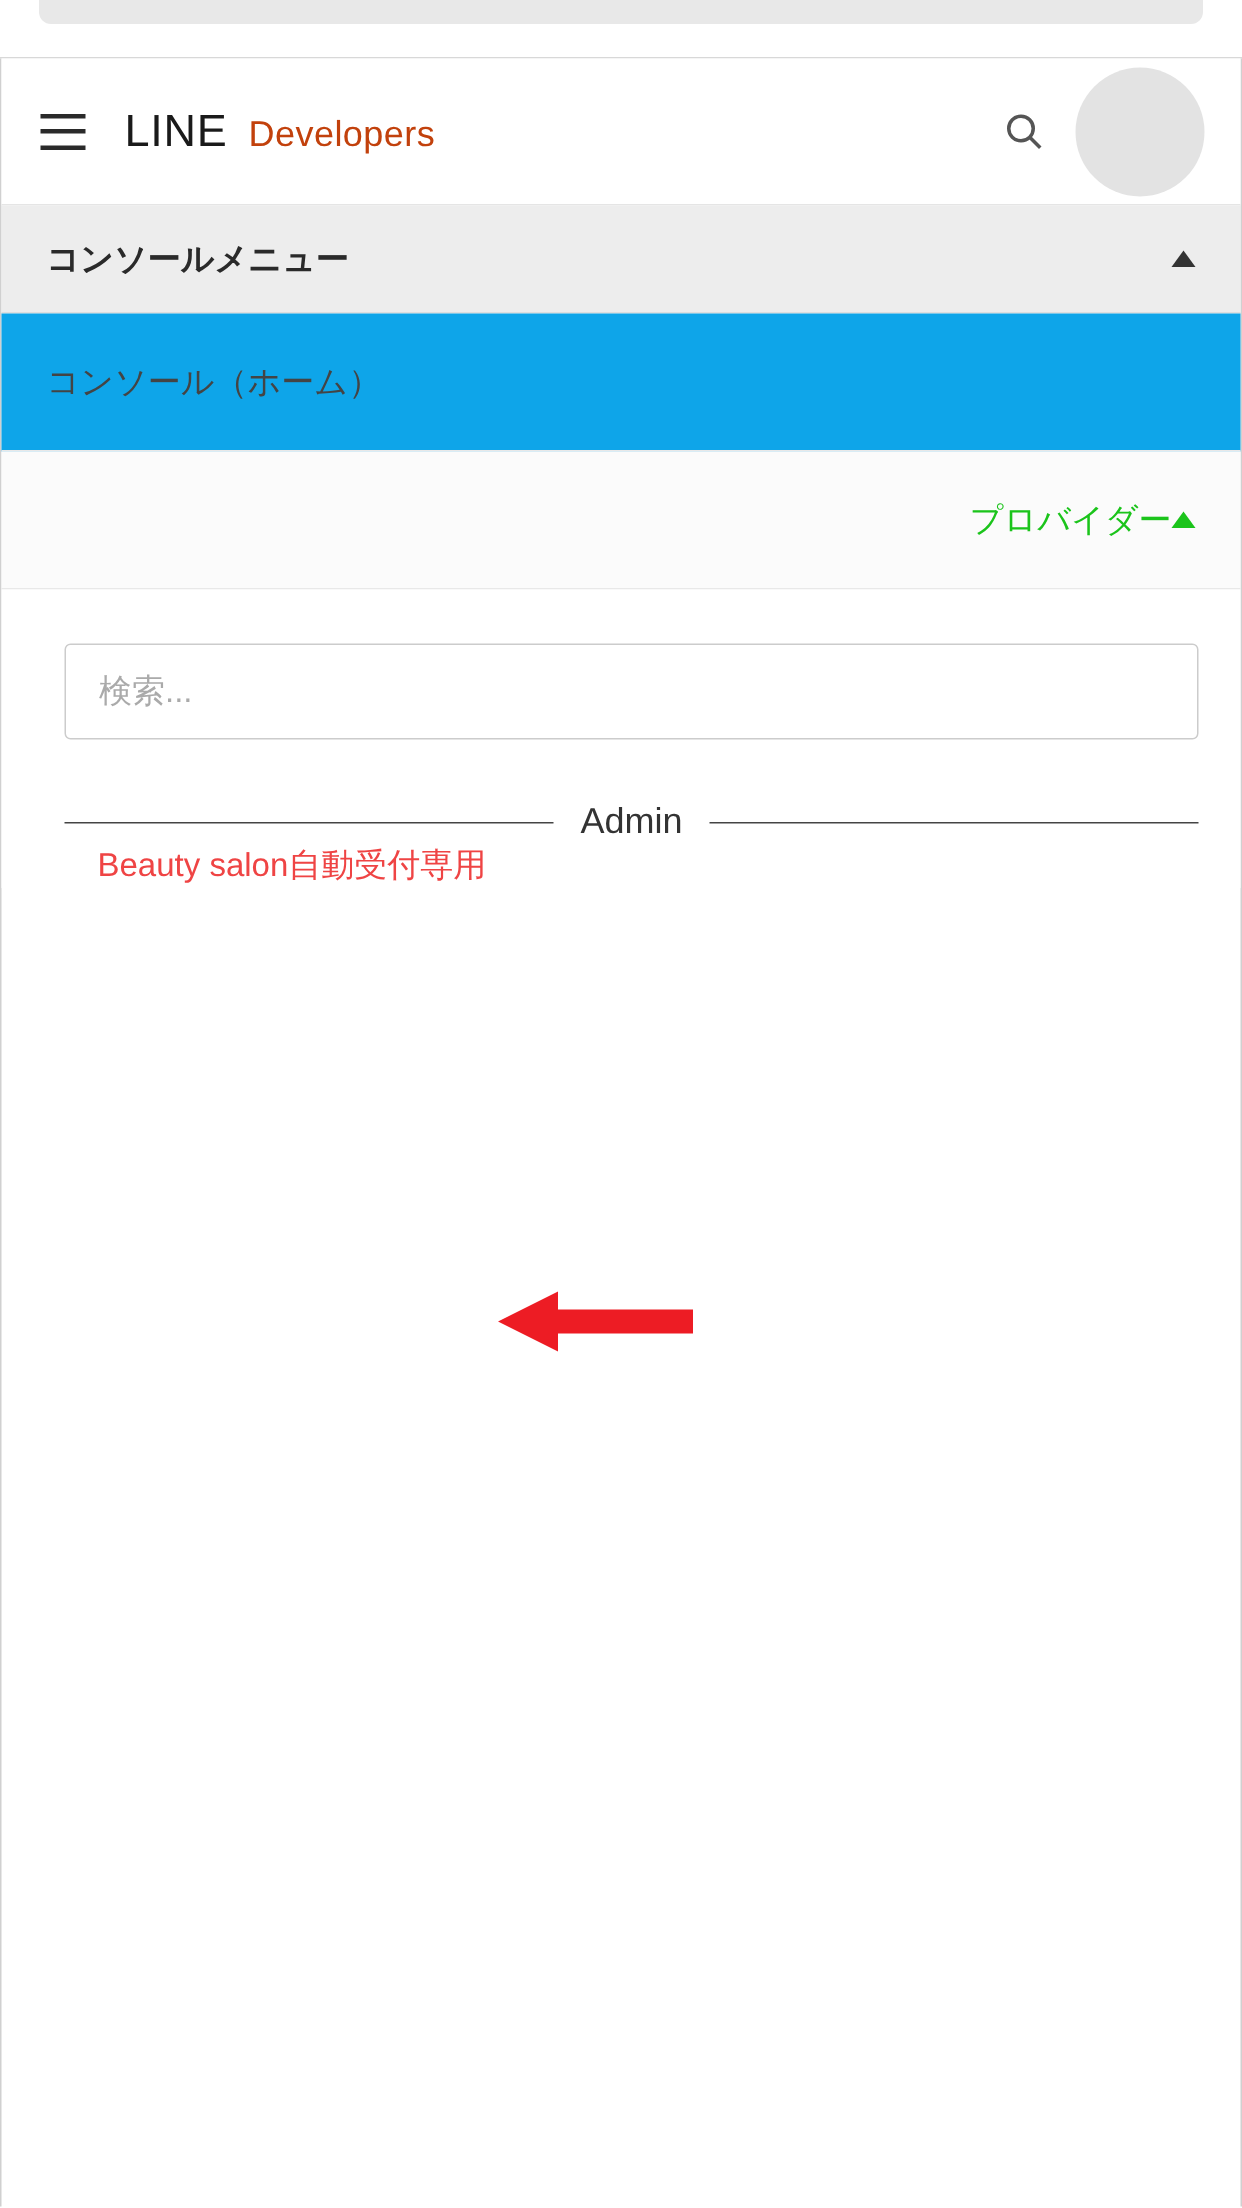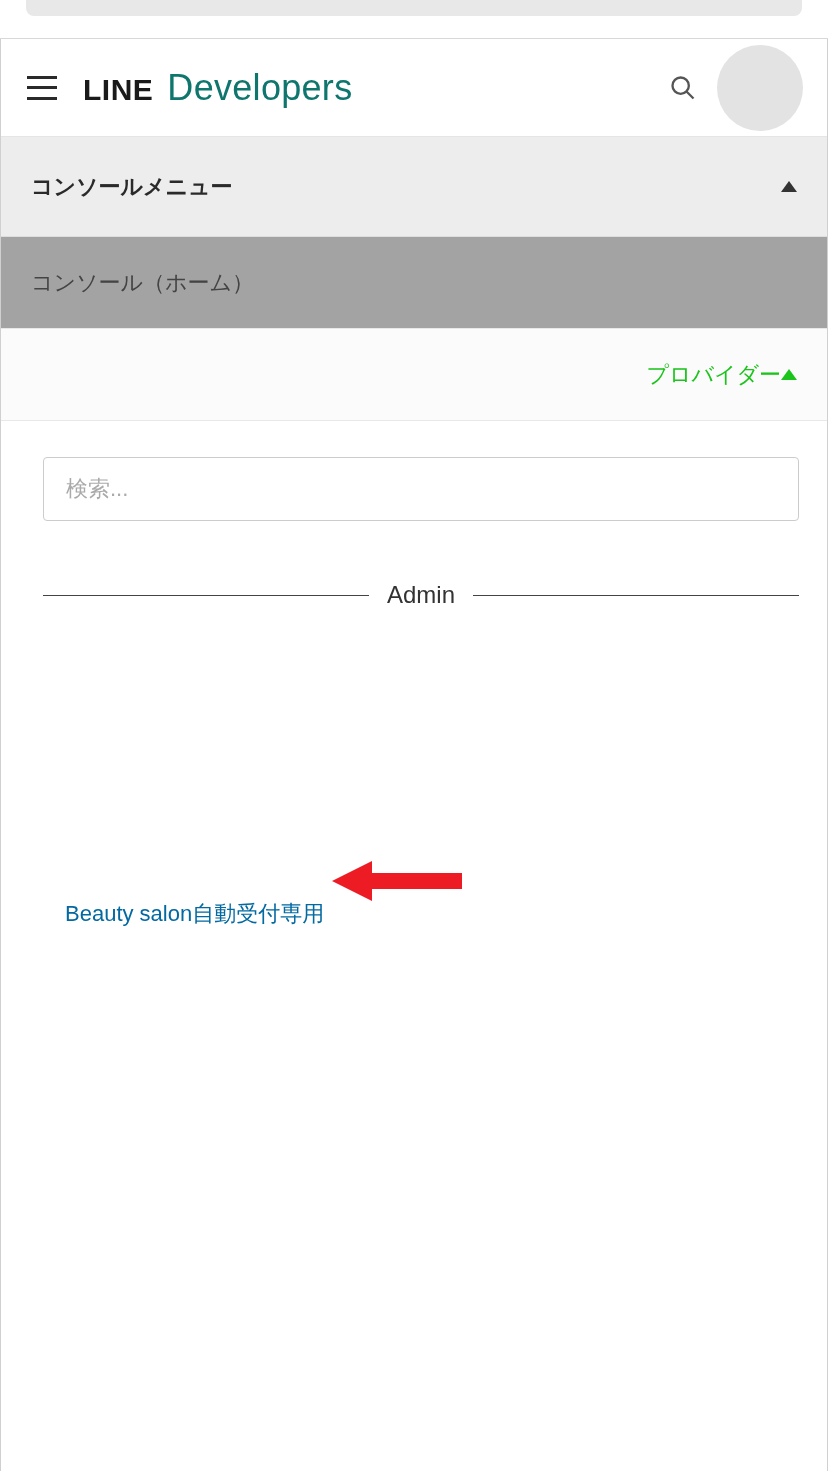--- a/index.html
+++ b/index.html
@@ -41,29 +41,29 @@
       height: 3px;
       background: #2a2a2a;
       width: 100%;
     }
     .logo-group {
       display: flex;
       align-items: baseline;
       gap: 14px;
     }
     .logo-line {
-      font-weight: 700;
+      font-weight: 400;
       font-size: 30px;
       letter-spacing: 0.5px;
       color: #1a1a1a;
     }
     .logo-dev {
       font-weight: 400;
-      font-size: 36px;
-      color: #0f766e;
+      font-size: 24px;
+      color: #c2410c;
       letter-spacing: 0.3px;
     }
     .header-spacer {
       flex: 1;
     }
     .search-btn {
       width: 40px;
       height: 40px;
       display: flex;
       align-items: center;
@@ -75,34 +75,34 @@
       width: 86px;
       height: 86px;
       border-radius: 50%;
       background: #e3e3e3;
     }
     .menu-header {
       display: flex;
       align-items: center;
       justify-content: space-between;
       padding: 0 30px;
-      height: 100px;
+      height: 72px;
       background: #ededed;
       border-bottom: 1px solid #ddd;
       font-size: 22px;
       font-weight: 600;
       color: #2a2a2a;
       cursor: pointer;
     }
     .console-home {
       display: flex;
       align-items: center;
       padding: 0 30px;
       height: 92px;
-      background: #a3a3a3;
+      background: #0ea5e9;
       border-bottom: 1px solid #e8e8e8;
       font-size: 22px;
       color: #444;
       cursor: pointer;
     }
     .provider-row {
       display: flex;
       align-items: center;
       justify-content: flex-end;
       padding: 0 30px;
@@ -127,36 +127,35 @@
       font-size: 22px;
       color: #333;
       outline: none;
     }
     .search-input::placeholder {
       color: #aaa;
     }
     .divider-row {
       display: flex;
       align-items: center;
-      margin-top: 60px;
+      margin-top: 41px;
       gap: 18px;
     }
     .divider-line {
       flex: 1;
       height: 1px;
       background: #444;
     }
     .divider-label {
       font-size: 24px;
       color: #333;
     }
     .provider-item {
-      margin-top: 290px;
-      font-size: 22px;
-      color: #0369a1;
+      font-size: 22px;
+      color: #ef4444;
       padding-left: 22px;
     }
     .arrow-annotation {
       position: absolute;
       left: 332px;
       top: 856px;
       pointer-events: none;
     }
     .tri-up {
       width: 0;

